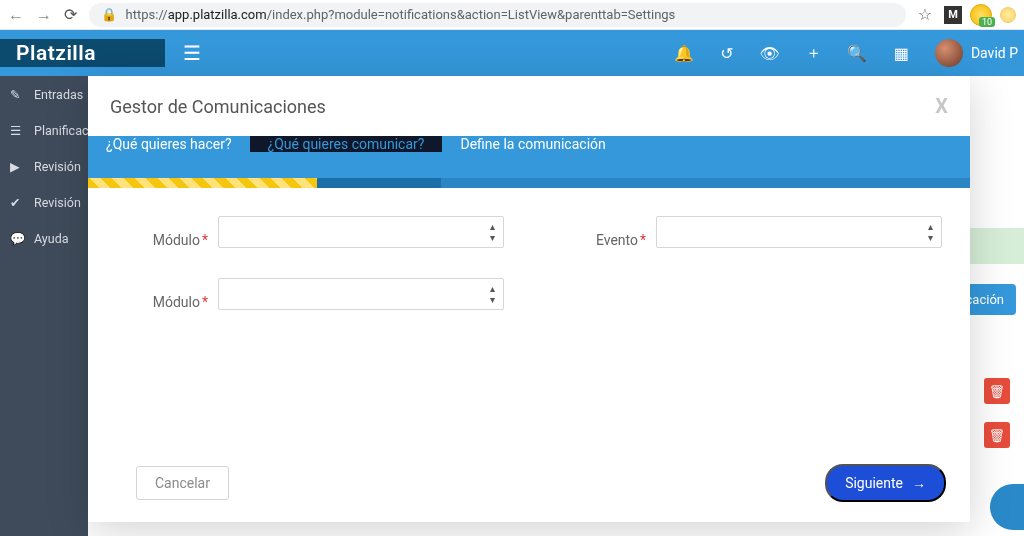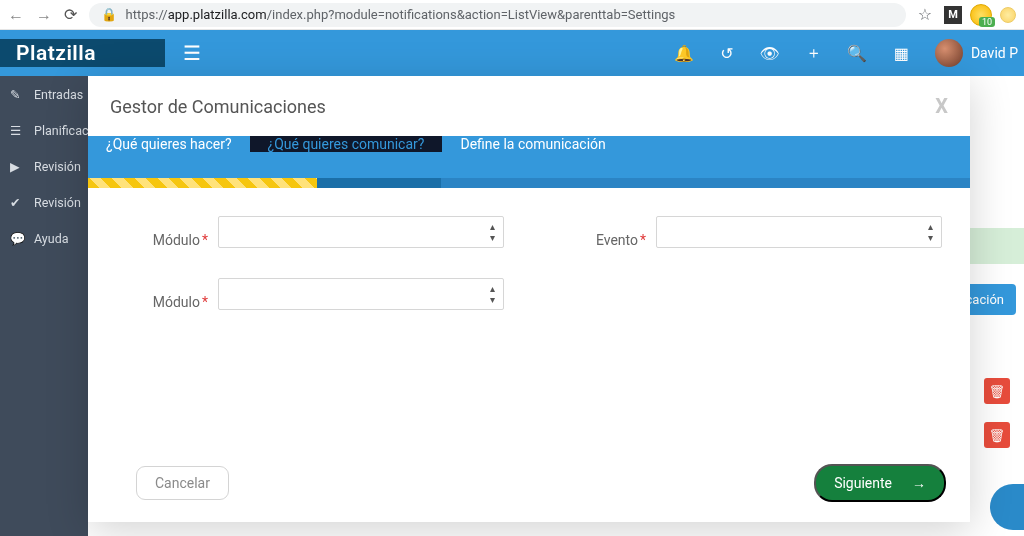--- a/index.html
+++ b/index.html
@@ -49,22 +49,22 @@
   
   .form{flex:1;padding:28px 28px 0 28px;display:grid;grid-template-columns:1fr 1fr;column-gap:50px;row-gap:30px;align-content:start}
   .field{display:flex;align-items:flex-end}
   .label{width:92px;text-align:right;color:#666;font-size:14px;margin-right:10px}
   .req{color:#e03a3a;margin-left:2px}
   .select{flex:1;height:32px;border:1px solid #d6d6d6;border-radius:2px;position:relative;background:#fff}
   .select .caret{position:absolute;right:8px;top:5px;color:#555;font-size:10px;line-height:10px}
   .select .caret2{position:absolute;right:8px;bottom:4px;color:#555;font-size:10px;line-height:10px}
   
   .modal-foot{padding:14px 24px 20px;display:flex;align-items:center}
-  .btn-cancel{border:1px solid #d4d4d4;background:#fff;color:#8a8a8a;font-size:14px;padding:8px 18px;border-radius:9px;margin-left:24px}
-  .btn-next{margin-left:auto;background:#15803d;color:#fff;font-size:14px;padding:9px 18px;border-radius:18px;display:flex;align-items:center;gap:20px}
+  .btn-cancel{border:1px solid #d4d4d4;background:#fff;color:#8a8a8a;font-size:14px;padding:8px 18px;border-radius:3px;margin-left:24px}
+  .btn-next{margin-left:auto;background:#1d4ed8;color:#fff;font-size:14px;padding:9px 18px;border-radius:18px;display:flex;align-items:center;gap:9px}
   .fab{position:absolute;right:0;bottom:6px;width:34px;height:46px;border-radius:24px 0 0 24px;background:#2a8ac9}
 </style>
 </head>
 <body>
 
 <div class="browser-bar">
   <span class="nav-arrow">←</span>
   <span class="nav-arrow">→</span>
   <span class="reload">⟳</span>
   <div class="url-bar">

